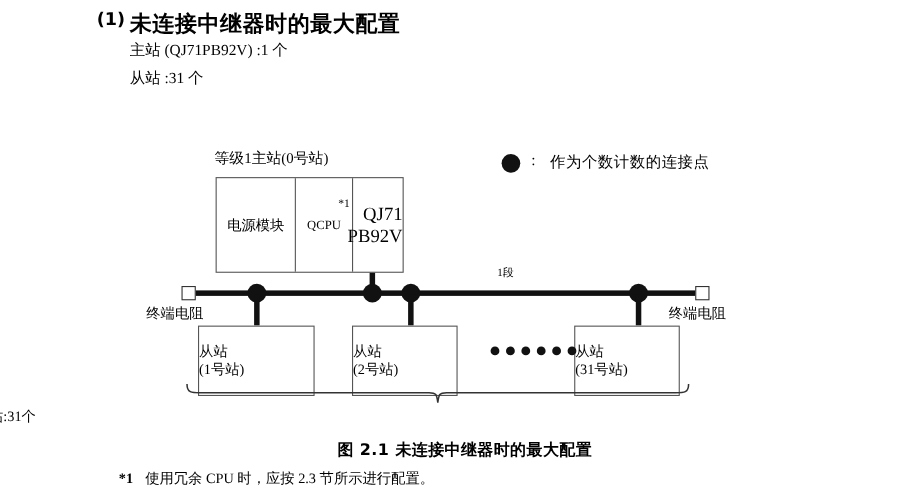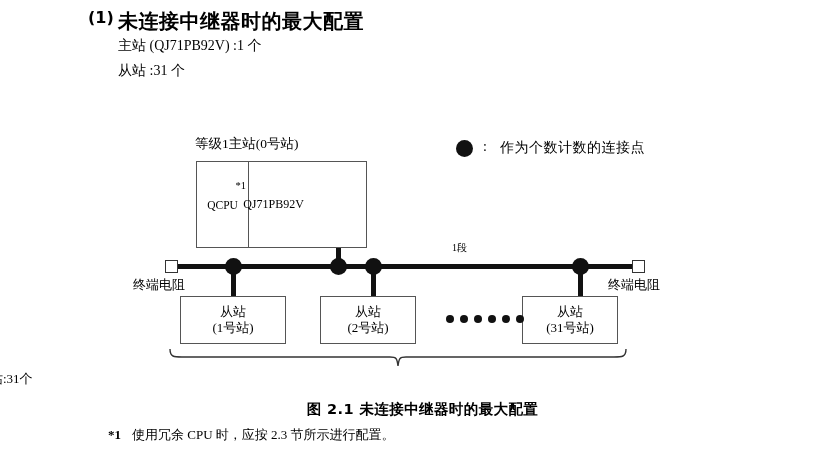--- a/index.html
+++ b/index.html
@@ -88,24 +88,24 @@
     width: 72px;
     border-right: 1.4px solid #555555;
   }
   #cell-cpu {
     width: 52px;
     border-right: 1.4px solid #555555;
     font-size: 11.5px;
   }
   #cell-net {
     width: 45px;
-    font-size: 12px;
-    flex-direction: row;
+    font-size: 17px;
+    flex-direction: column;
     line-height: 1.15;
-    align-items: center;
+    align-items: flex-end;
     padding-left: 4px;
   }
   #cpu-footnote-mark {
     position: absolute;
     right: 2px;
     top: 18px;
     font-size: 10.5px;
   }
 
   
@@ -155,24 +155,23 @@
     background: #111111;
     top: 268px;
   }
 
   
   .slave-box {
     box-sizing: border-box;
     border: 1.4px solid #555555;
     background: #ffffff;
     top: 296px;
-    height: 48px;
+    height: 64px;
     display: flex;
     flex-direction: column;
-    align-items: center;
     justify-content: center;
     font-size: 13px;
     line-height: 1.25;
   }
   #slave-1  { left: 180px; width: 106px; }
   #slave-2  { left: 320px; width: 96px; }
   #slave-31 { left: 522px; width: 96px; }
 
   
   #ellipsis {
@@ -225,20 +224,23 @@
 <div class="abs spec-line" id="spec-master">主站 (QJ71PB92V) :1 个</div>
 <div class="abs spec-line" id="spec-slave">从站 :31 个</div>
 
 <div class="abs" id="legend-dot"></div>
 <div class="abs" id="legend-colon">:</div>
 <div class="abs" id="legend-text">作为个数计数的连接点</div>
 
 <div class="abs" id="master-label">等级1主站(0号站)</div>
 
 <div class="abs" id="module-rack">
+  <div class="rack-cell" id="cell-power">
+    <span>电源模块</span>
+  </div>
   <div class="rack-cell" id="cell-cpu">
     <span>QCPU</span>
     <span id="cpu-footnote-mark">*1</span>
   </div>
   <div class="rack-cell" id="cell-net">
     <span>QJ71</span>
     <span>PB92V</span>
   </div>
 </div>
 

